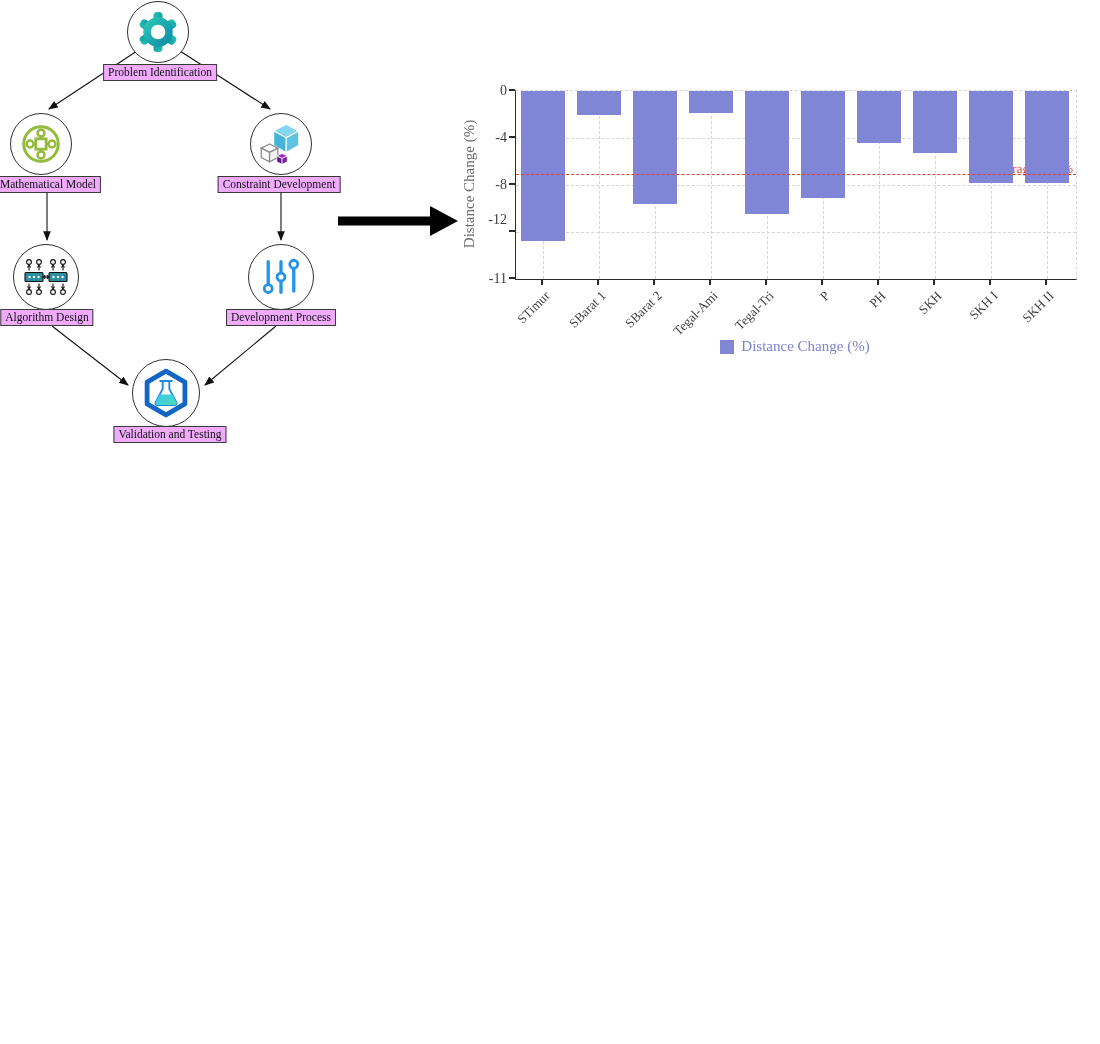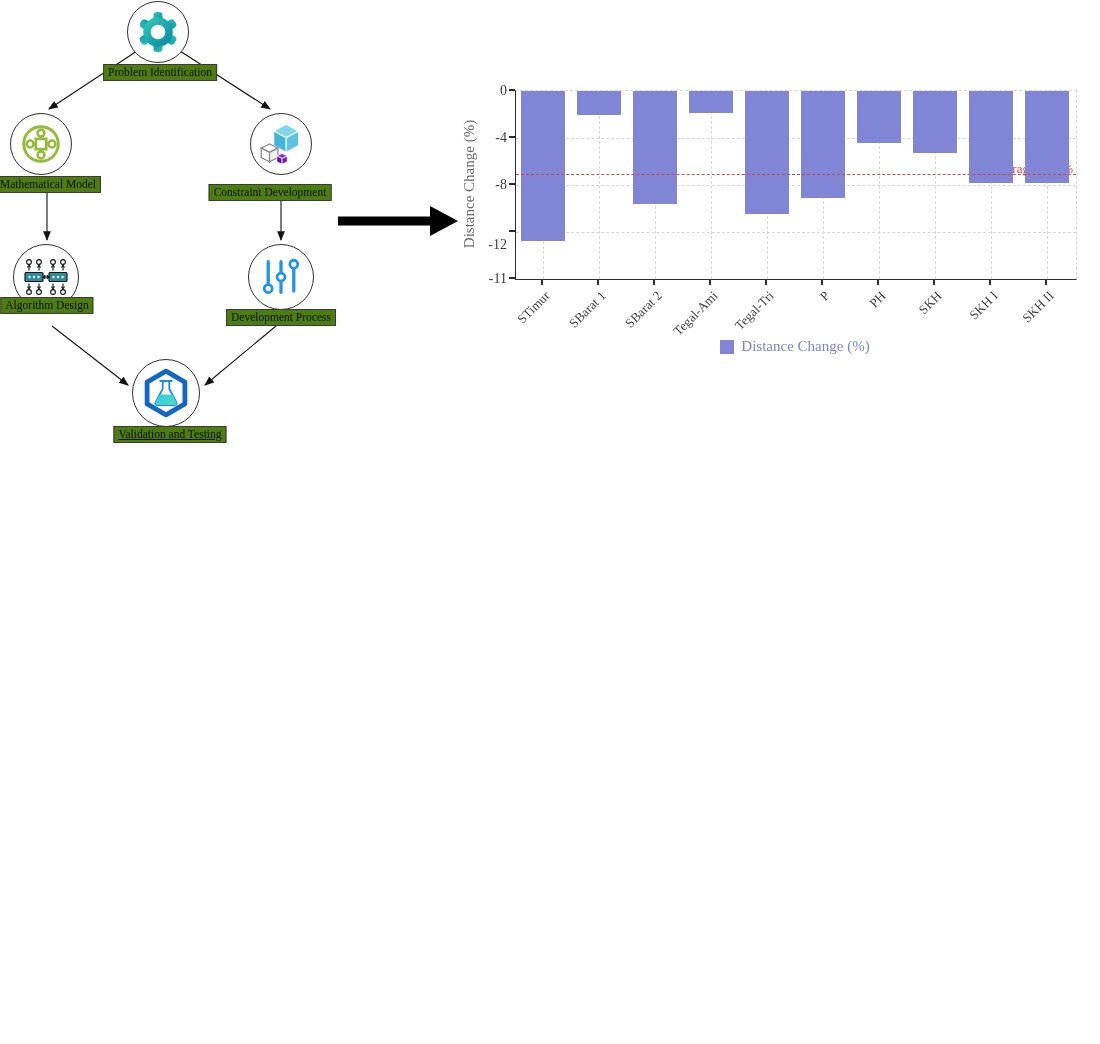--- a/index.html
+++ b/index.html
@@ -3,21 +3,21 @@
 <meta charset="utf-8">
 <style>
   html,body{margin:0;padding:0;background:#ffffff;}
   #page{position:relative;width:1100px;height:1044px;background:#ffffff;overflow:hidden;
         font-family:"Liberation Serif", serif;}
 
   
   #flowchart{position:absolute;left:0;top:0;width:470px;height:470px;}
   .node-circle{position:absolute;border:1.3px solid #2f2f2f;border-radius:50%;background:#fff;
                display:flex;align-items:center;justify-content:center;box-sizing:border-box;z-index:2;}
-  .node-label{position:absolute;transform:translateX(-50%);border:1px solid #3a3a3a;background:#4d7c0f;
+  .node-label{position:absolute;transform:translateX(-50%);border:1px solid #3a3a3a;background:#f0abfc;
               font-size:11.5px;line-height:13px;padding:1px 4px;white-space:nowrap;color:#111;z-index:3;}
   #arrow-layer{position:absolute;left:0;top:0;z-index:1;}
 
   
   #big-arrow{position:absolute;left:334px;top:197px;z-index:4;}
 
   
   #chart{position:absolute;left:455px;top:80px;width:645px;height:300px;}
   #plot-area{position:absolute;left:60px;top:10px;width:560px;height:188px;box-sizing:content-box;
              border-left:1.5px solid #2b2b2b;border-bottom:1.5px solid #2b2b2b;
@@ -104,21 +104,21 @@
 
         <polygon points="13,24 21,28 13,32 5,28" fill="#fff" stroke="#8a8a8a" stroke-width="1.2"></polygon>
         <polygon points="5,28 13,32 13,41 5,37" fill="#fff" stroke="#8a8a8a" stroke-width="1.2"></polygon>
         <polygon points="21,28 13,32 13,41 21,37" fill="#f2f2f2" stroke="#8a8a8a" stroke-width="1.2"></polygon>
 
         <polygon points="25,33 30,35.5 25,38 20,35.5" fill="#9b30c0" stroke="#fff" stroke-width="0.7"></polygon>
         <polygon points="20,35.5 25,38 25,43.5 20,41" fill="#5e1491" stroke="#fff" stroke-width="0.7"></polygon>
         <polygon points="30,35.5 25,38 25,43.5 30,41" fill="#7b1fa2" stroke="#fff" stroke-width="0.7"></polygon>
       </svg>
     </div>
-    <div class="node-label" style="left:270px;top:176px;margin-top:8px;">Constraint Development</div>
+    <div class="node-label" style="left:279px;top:176px;">Constraint Development</div>
 
     <div class="node-circle" style="left:13px;top:244px;width:66px;height:66px;">
       <svg width="54" height="44" viewBox="-27 -22 54 44">
         <g stroke="#111" stroke-width="1.1" fill="none">
           <g transform="translate(-12,0)">
             <circle cx="-5" cy="-15" r="2.4" fill="#fff"></circle>
               <circle cx="5" cy="-15" r="2.4" fill="#fff"></circle>
             <line x1="-5" y1="-11" x2="-5" y2="-6.5"></line>
               <path d="M-6.5,-9.5 L-5,-12 L-3.5,-9.5" fill="none"></path>
             <line x1="5" y1="-11" x2="5" y2="-6.5"></line>
@@ -151,21 +151,21 @@
               <path d="M3.5,9.5 L5,12 L6.5,9.5" fill="none"></path>
             <circle cx="-5" cy="15" r="2.4" fill="#fff"></circle>
               <circle cx="5" cy="15" r="2.4" fill="#fff"></circle>
           </g>
           <line x1="-2.2" y1="0" x2="2.2" y2="0" stroke-width="1.3"></line>
           <path d="M-0.8,-1.8 L-2.8,0 L-0.8,1.8" fill="none" stroke-width="1.3"></path>
           <path d="M0.8,-1.8 L2.8,0 L0.8,1.8" fill="none" stroke-width="1.3"></path>
         </g>
       </svg>
     </div>
-    <div class="node-label" style="left:47px;top:297px;">Algorithm Design</div>
+    <div class="node-label" style="left:47px;top:309px;">Algorithm Design</div>
 
     <div class="node-circle" style="left:248px;top:244px;width:66px;height:66px;">
       <svg width="46" height="46" viewBox="-18 -18 36 36">
         <g stroke="#2494e8" stroke-width="2.6" stroke-linecap="round">
           <line x1="-10" y1="-12" x2="-10" y2="12"></line>
           <line x1="0" y1="-12" x2="0" y2="12"></line>
           <line x1="10" y1="-13" x2="10" y2="11"></line>
         </g>
         <circle cx="-10" cy="9" r="3.1" fill="#fff" stroke="#2494e8" stroke-width="2.2"></circle>
         <circle cx="0" cy="0" r="3.1" fill="#fff" stroke="#2494e8" stroke-width="2.2"></circle>
@@ -181,21 +181,21 @@
           <stop offset="0" stop-color="#35c8ee"></stop>
               <stop offset="1" stop-color="#4fdcb8"></stop>
             </linearGradient>
           </defs>
         <polygon points="0,-21 18.2,-10.5 18.2,10.5 0,21 -18.2,10.5 -18.2,-10.5" fill="#fff" stroke="#1266c4" stroke-width="4.6" stroke-linejoin="round"></polygon>
         <path d="M-3.2,-11.5 L-3.2,-4 L-10,9 Q-11,11.5 -8,11.5 L8,11.5 Q11,11.5 10,9 L3.2,-4 L3.2,-11.5 Z" fill="#fff" stroke="#1e88e5" stroke-width="1.8" stroke-linejoin="round"></path>
         <path d="M-6.1,1.5 L-10,9 Q-11,11.5 -8,11.5 L8,11.5 Q11,11.5 10,9 L6.1,1.5 Z" fill="url(#liq)"></path>
         <line x1="-5.5" y1="-11.5" x2="5.5" y2="-11.5" stroke="#1e88e5" stroke-width="2" stroke-linecap="round"></line>
       </svg>
     </div>
-    <div class="node-label" style="left:170px;top:426px;text-decoration:underline;">Validation and Testing</div>
+    <div class="node-label" style="left:170px;top:426px;">Validation and Testing</div>
   </div>
 
   <svg id="big-arrow" width="128" height="48">
     <line x1="4" y1="24" x2="98" y2="24" stroke="#000" stroke-width="9"></line>
     <polygon points="96,9 124,24 96,39" fill="#000"></polygon>
   </svg>
 
   <div id="chart">
     <div id="ylabel">Distance Change (%)</div>
     <div id="plot-area">
@@ -228,21 +228,21 @@
     <div id="legend">
       <span class="swatch" style="background: rgb(129, 133, 214);"></span>
       <span class="legend-text" style="color: rgb(126, 130, 210);">Distance Change (%)</span>
     </div>
   <div class="ytick-label" style="left: 8px; top: 1.5px;">0</div>
       <div class="ytick-mark" style="left: 54px; top: 9.25px;"></div>
       <div class="ytick-label" style="left: 8px; top: 48.5px;">-4</div>
       <div class="ytick-mark" style="left: 54px; top: 56.25px;"></div>
       <div class="ytick-label" style="left: 8px; top: 95.5px;">-8</div>
       <div class="ytick-mark" style="left: 54px; top: 103.25px;"></div>
-      <div class="ytick-label" style="left: 8px; top: 156px;">-12</div>
+      <div class="ytick-label" style="left: 8px; top: 131px;">-12</div>
       <div class="ytick-mark" style="left: 54px; top: 150.25px;"></div>
       <div class="ytick-label" style="left: 8px; top: 189.5px;">-11</div>
       <div class="ytick-mark" style="left: 54px; top: 197.25px;"></div>
       <div class="xtick-mark" style="left: 86.25px; top: 199.5px;"></div>
       <div class="xtick-label" style="left: -43px; top: 208px;">STimur</div>
       <div class="xtick-mark" style="left: 142.25px; top: 199.5px;"></div>
       <div class="xtick-label" style="left: 13px; top: 208px;">SBarat 1</div>
       <div class="xtick-mark" style="left: 198.25px; top: 199.5px;"></div>
       <div class="xtick-label" style="left: 69px; top: 208px;">SBarat 2</div>
       <div class="xtick-mark" style="left: 254.25px; top: 199.5px;"></div>

